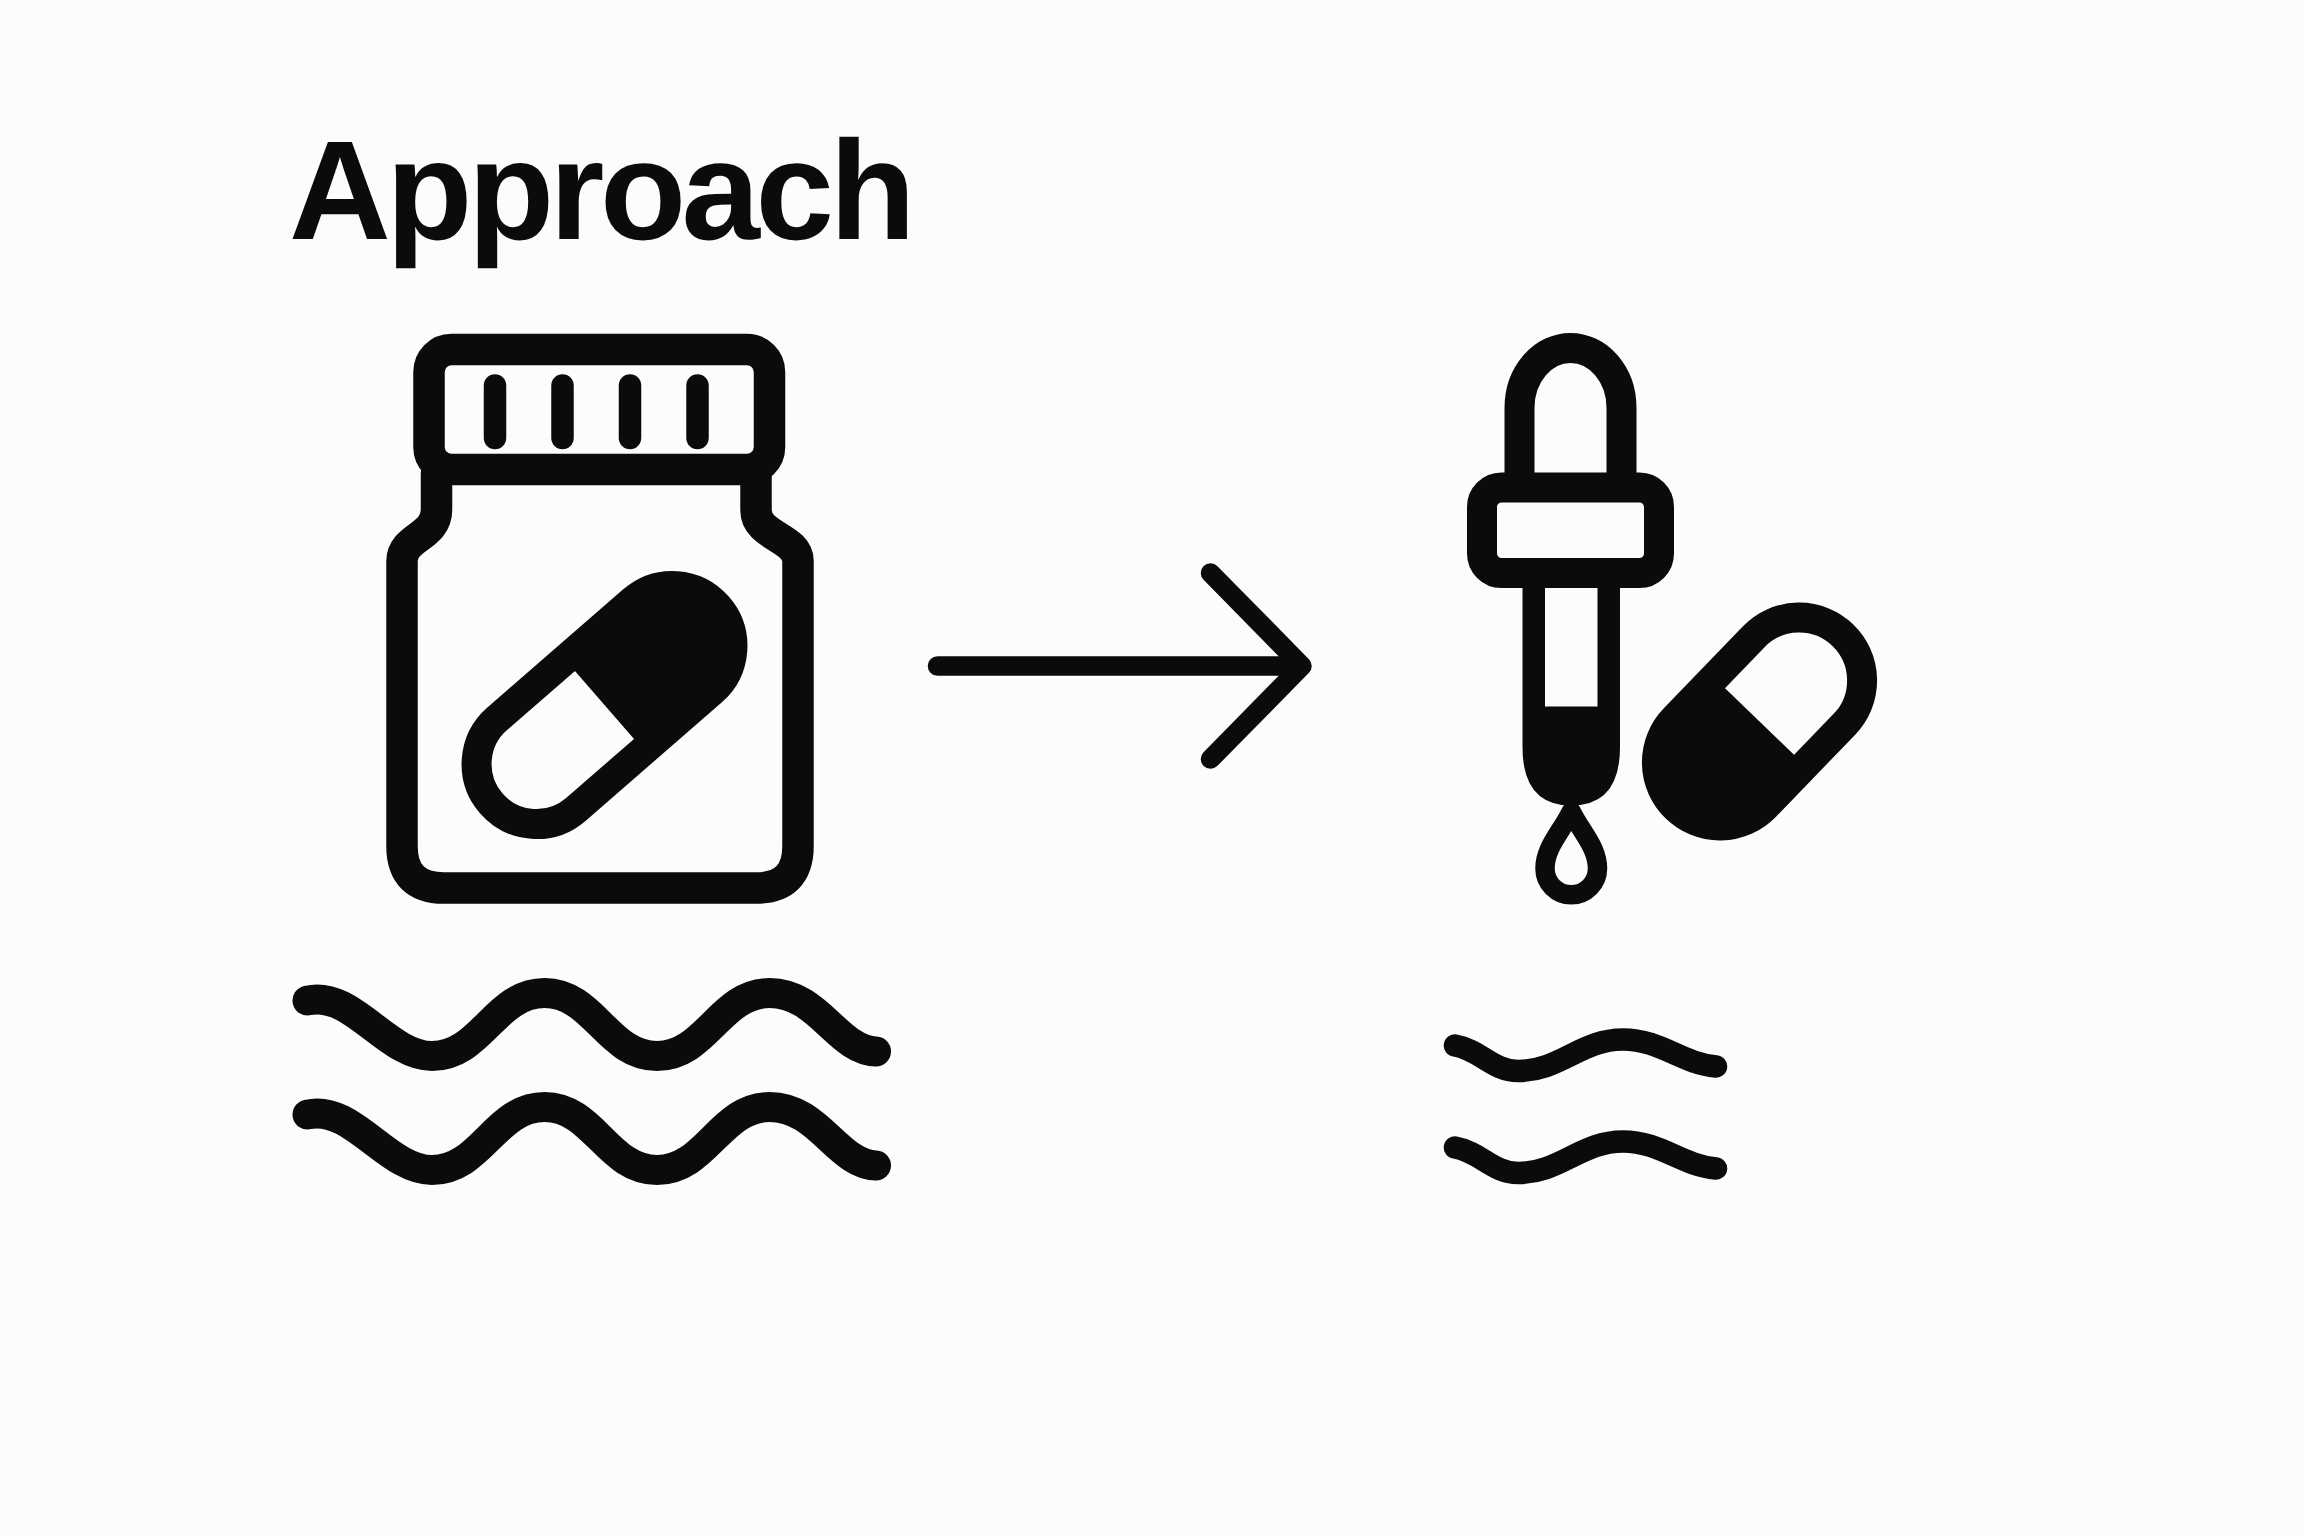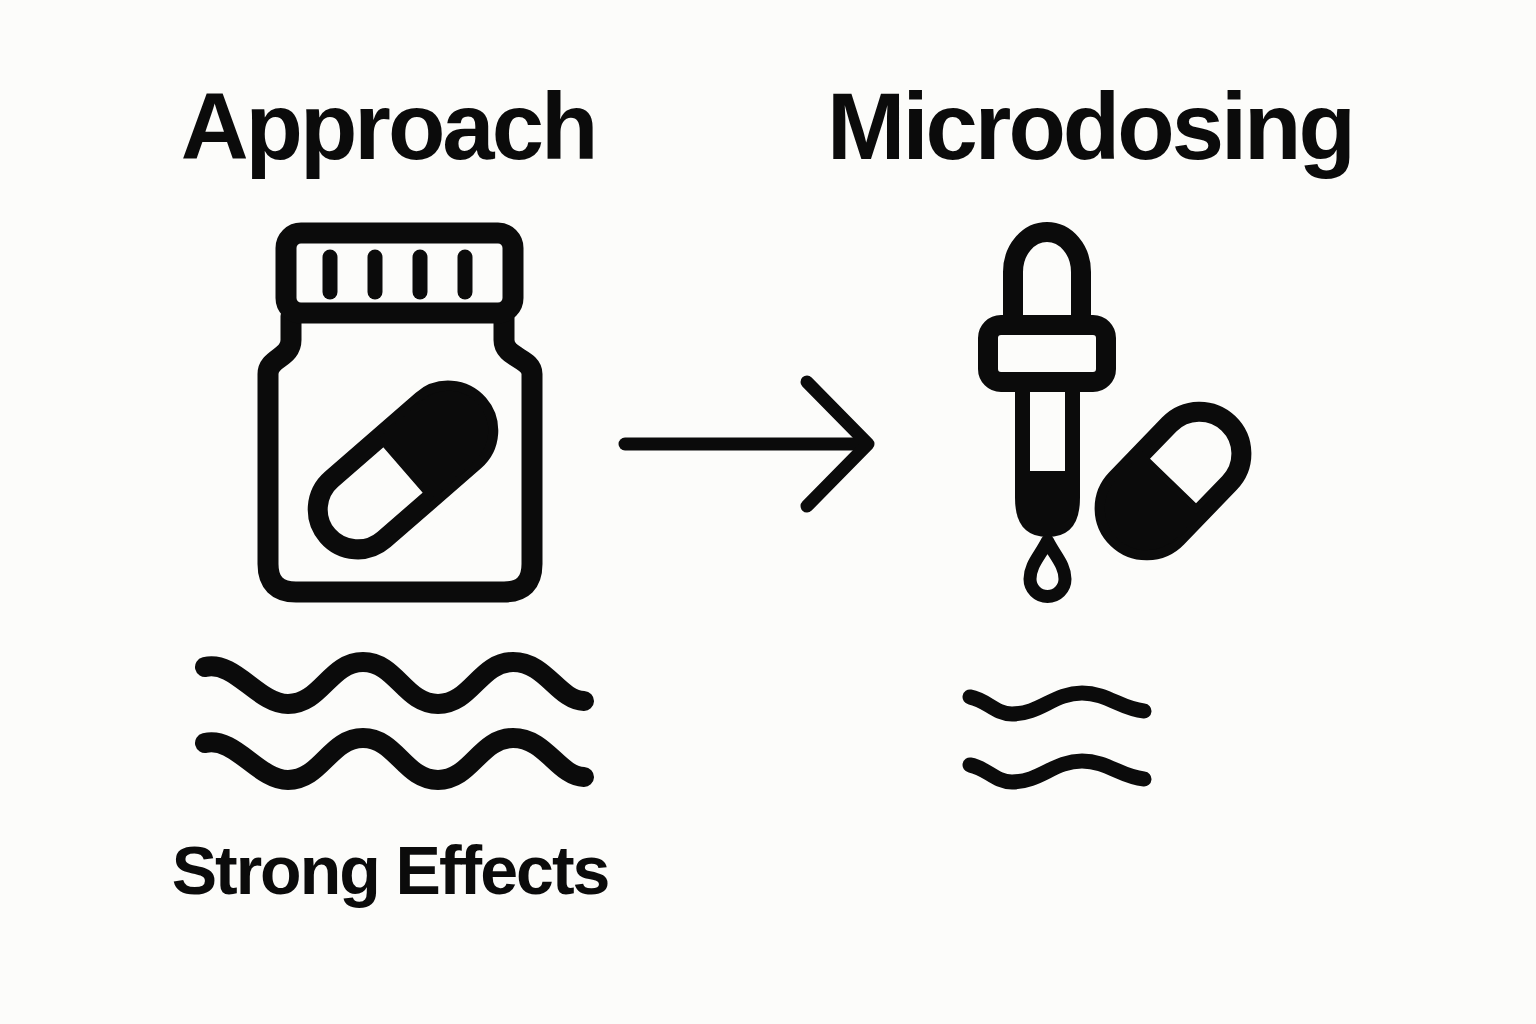--- a/index.html
+++ b/index.html
@@ -47,21 +47,21 @@
     stroke-linejoin: round;
   }
   .fill { fill: var(--ink); stroke: none; }
   .window { fill: var(--bg); stroke: none; }
 </style>
 </head>
 <body>
 
 <div class="canvas">
 
-  <div class="title" style="left:388px; top:80px;">Approach</div>
+  <div class="title" style="left:400px; top:80px;">Approach</div>
 
   <svg class="abs" style="left:245px; top:215px;" width="310" height="405" viewBox="245 215 310 405" xmlns="http://www.w3.org/2000/svg">
 
     <path class="stroke" stroke-width="21" d="M 291,316 V 340 C 291,358 268,358 268,374 V 564 Q 268,592 296,592 H 504 Q 532,592 532,564 V 374 C 532,358 504,358 504,340 V 316"></path>
 
     <rect class="stroke" stroke-width="21" x="286" y="233" width="227" height="80" rx="15"></rect>
 
     <g class="stroke" stroke-width="15">
       <line x1="330" y1="257" x2="330" y2="292"></line>
       <line x1="375" y1="257" x2="375" y2="292"></line>
@@ -73,21 +73,20 @@
       <rect class="stroke" stroke-width="20" x="-100" y="-40" width="200" height="80" rx="40"></rect>
       <path class="fill" d="M 0,-40 H 60 A 40,40 0 0 1 60,40 H 0 Z"></path>
     </g>
   </svg>
 
   <svg class="abs" style="left:615px; top:370px;" width="270" height="145" viewBox="615 370 270 145" xmlns="http://www.w3.org/2000/svg">
     <path class="stroke" stroke-width="13" d="M 625,444 H 864"></path>
     <path class="stroke" stroke-width="13" d="M 807,382 L 868,444 L 807,506"></path>
   </svg>
 
-  <div class="title" style="left:1090px; top:80px;">Microdosing</div>
 
   <svg class="abs" style="left:960px; top:215px;" width="320" height="405" viewBox="960 215 320 405" xmlns="http://www.w3.org/2000/svg">
 
     <path class="stroke" stroke-width="20" d="M 1013,332 V 272 A 34,40 0 0 1 1081,272 V 332"></path>
 
     <path class="fill" d="M 1015,382 H 1080 V 498 Q 1080,537 1047.5,537 Q 1015,537 1015,498 Z"></path>
 
     <rect class="window" x="1030" y="380" width="35" height="91"></rect>
 
     <rect class="stroke" stroke-width="20" x="988" y="325" width="118" height="57" rx="13" fill="var(--bg)" style="fill:var(--bg)"></rect>
@@ -103,16 +102,15 @@
   <svg class="abs" style="left:195px; top:640px;" width="405" height="160" viewBox="195 640 405 160" xmlns="http://www.w3.org/2000/svg">
     <path class="stroke" stroke-width="20" d="M 205,667 C 235,660 258,704 288,704 C 321,704 330,662 363,662 C 396,662 405,704 438,704 C 471,704 480,662 513,662 C 546,662 558,700 584,701"></path>
     <path class="stroke" stroke-width="20" d="M 205,743 C 235,736 258,780 288,780 C 321,780 330,738 363,738 C 396,738 405,780 438,780 C 471,780 480,738 513,738 C 546,738 558,776 584,777"></path>
   </svg>
 
   <svg class="abs" style="left:955px; top:680px;" width="210" height="115" viewBox="955 680 210 115" xmlns="http://www.w3.org/2000/svg">
     <path class="stroke" stroke-width="15" d="M 970,697 C 987,700 995,714 1012,714 C 1040,714 1054,693 1082,693 C 1107,693 1121,709 1144,711"></path>
     <path class="stroke" stroke-width="15" d="M 970,765 C 987,768 995,782 1012,782 C 1040,782 1054,761 1082,761 C 1107,761 1121,777 1144,779"></path>
   </svg>
 
-  <div class="caption" style="left:390px; top:836px;">Strong Effects</div>
 
 
 </div>
 
 </body></html>

